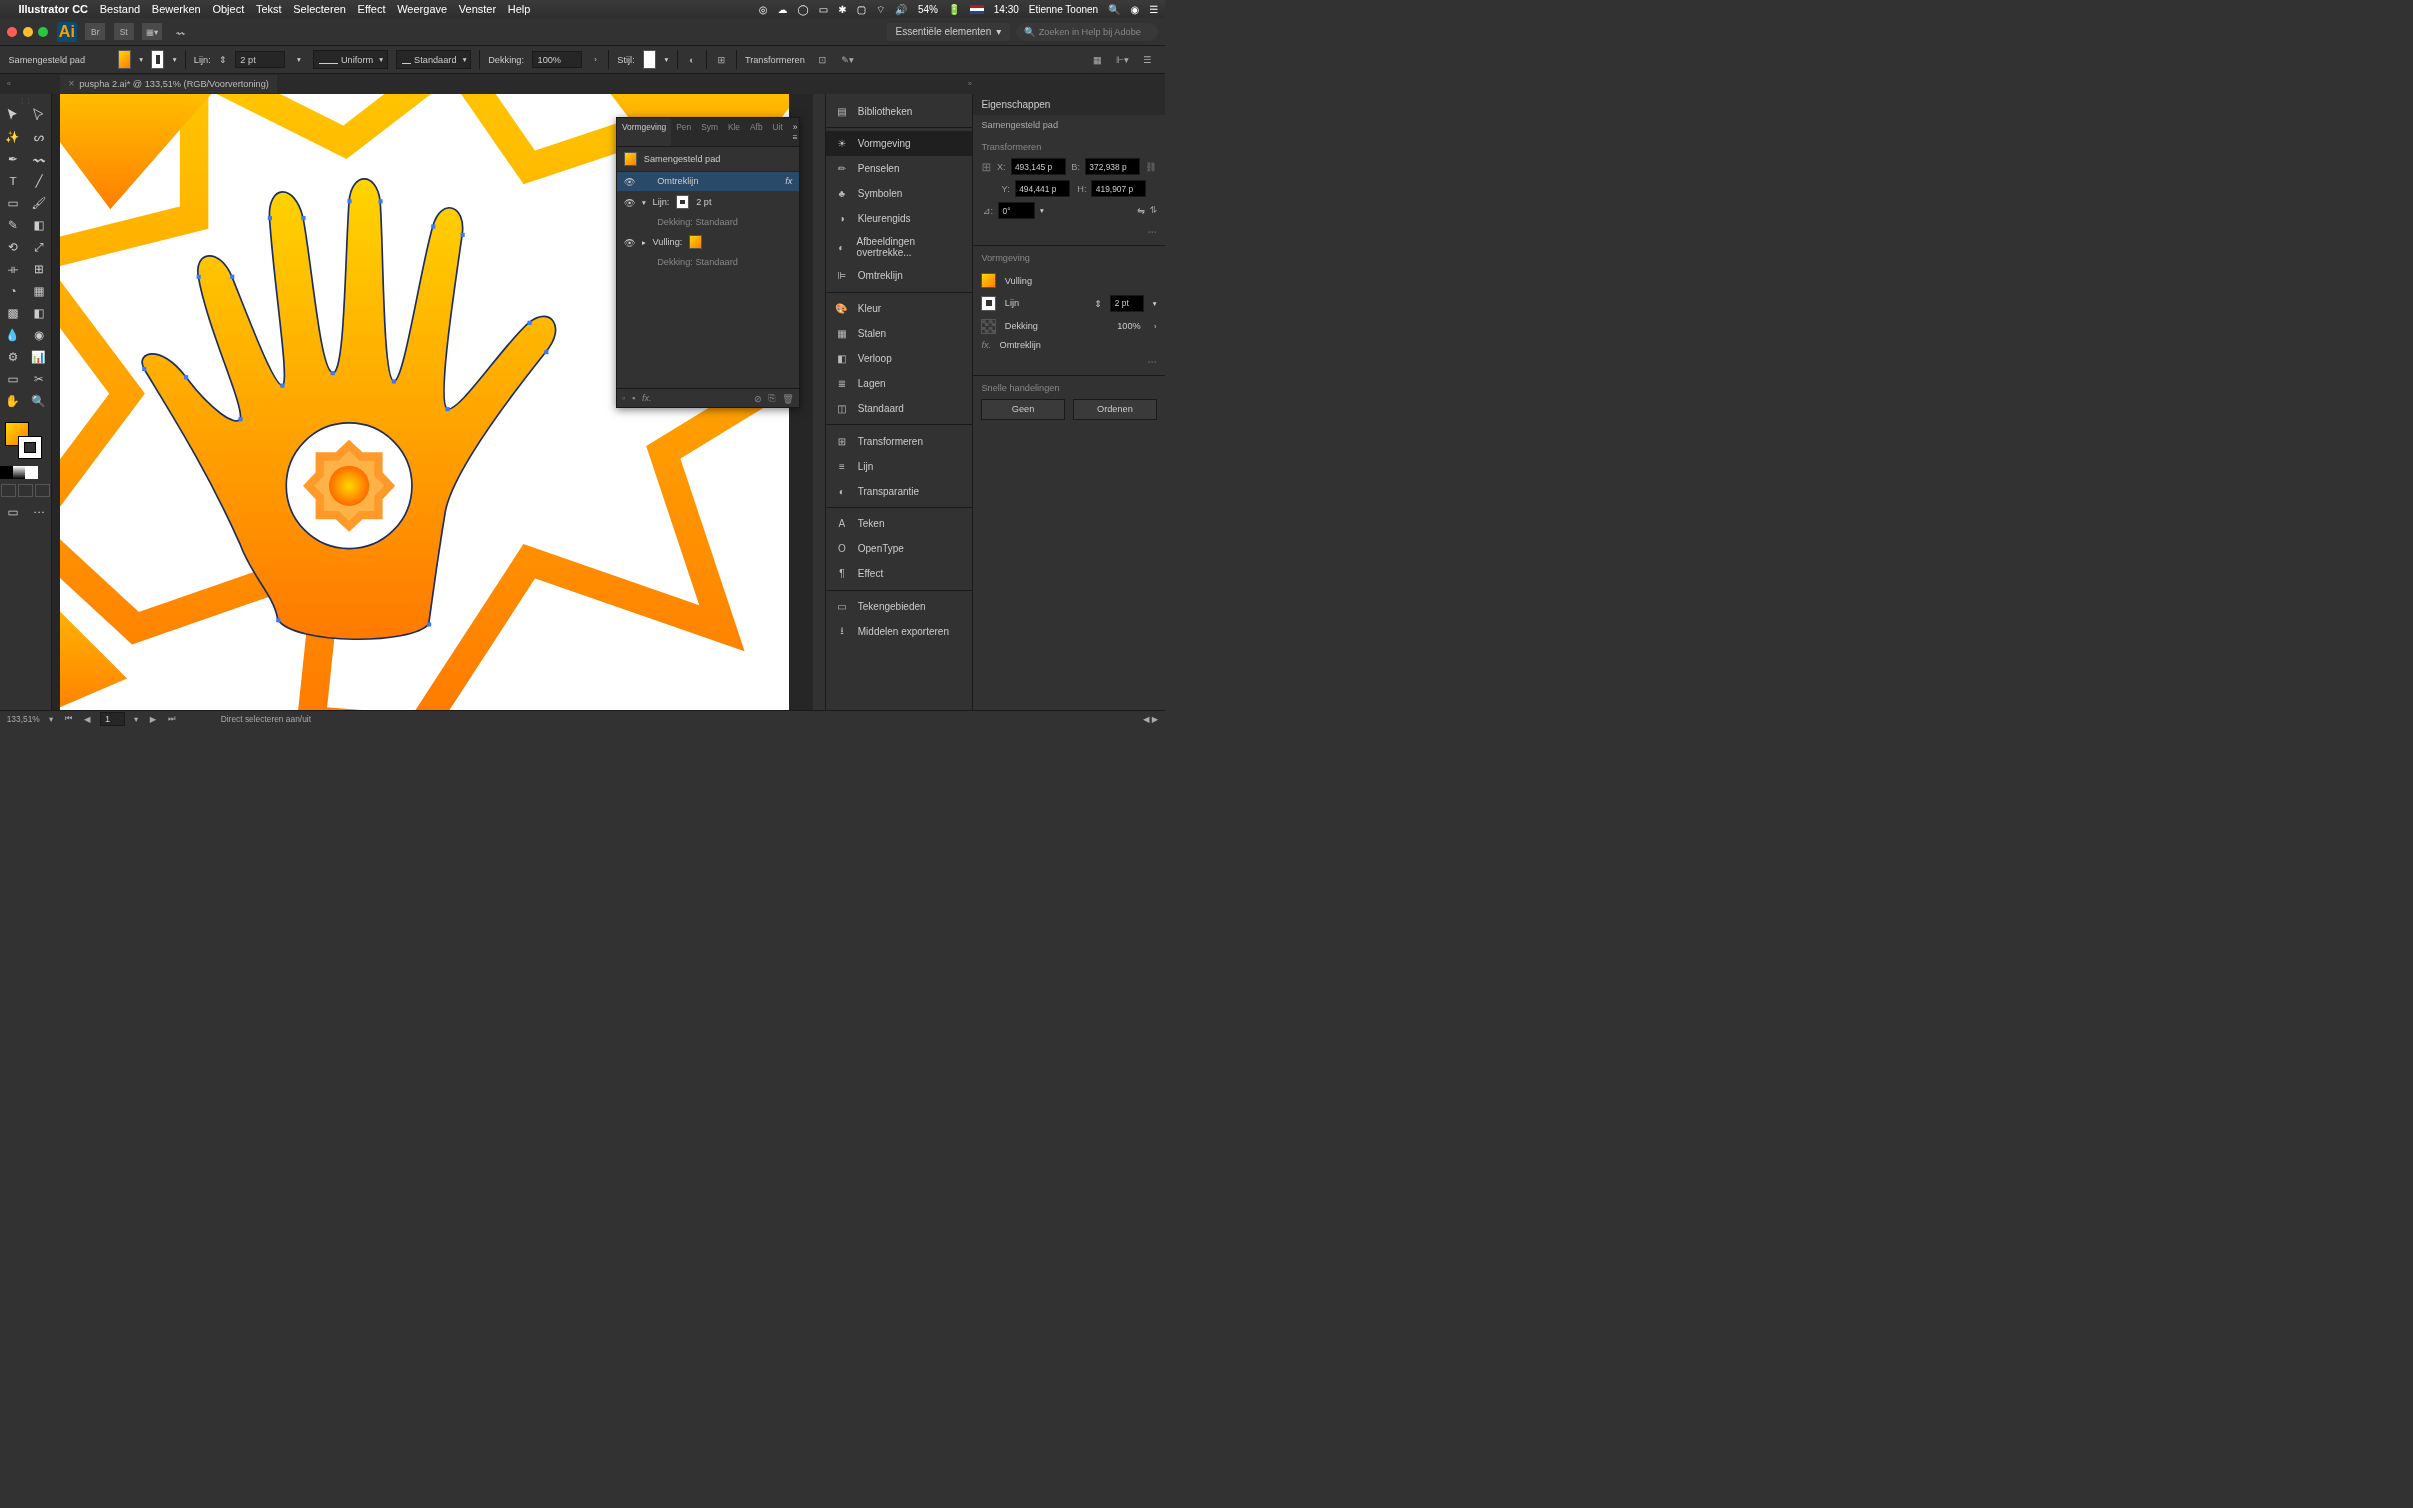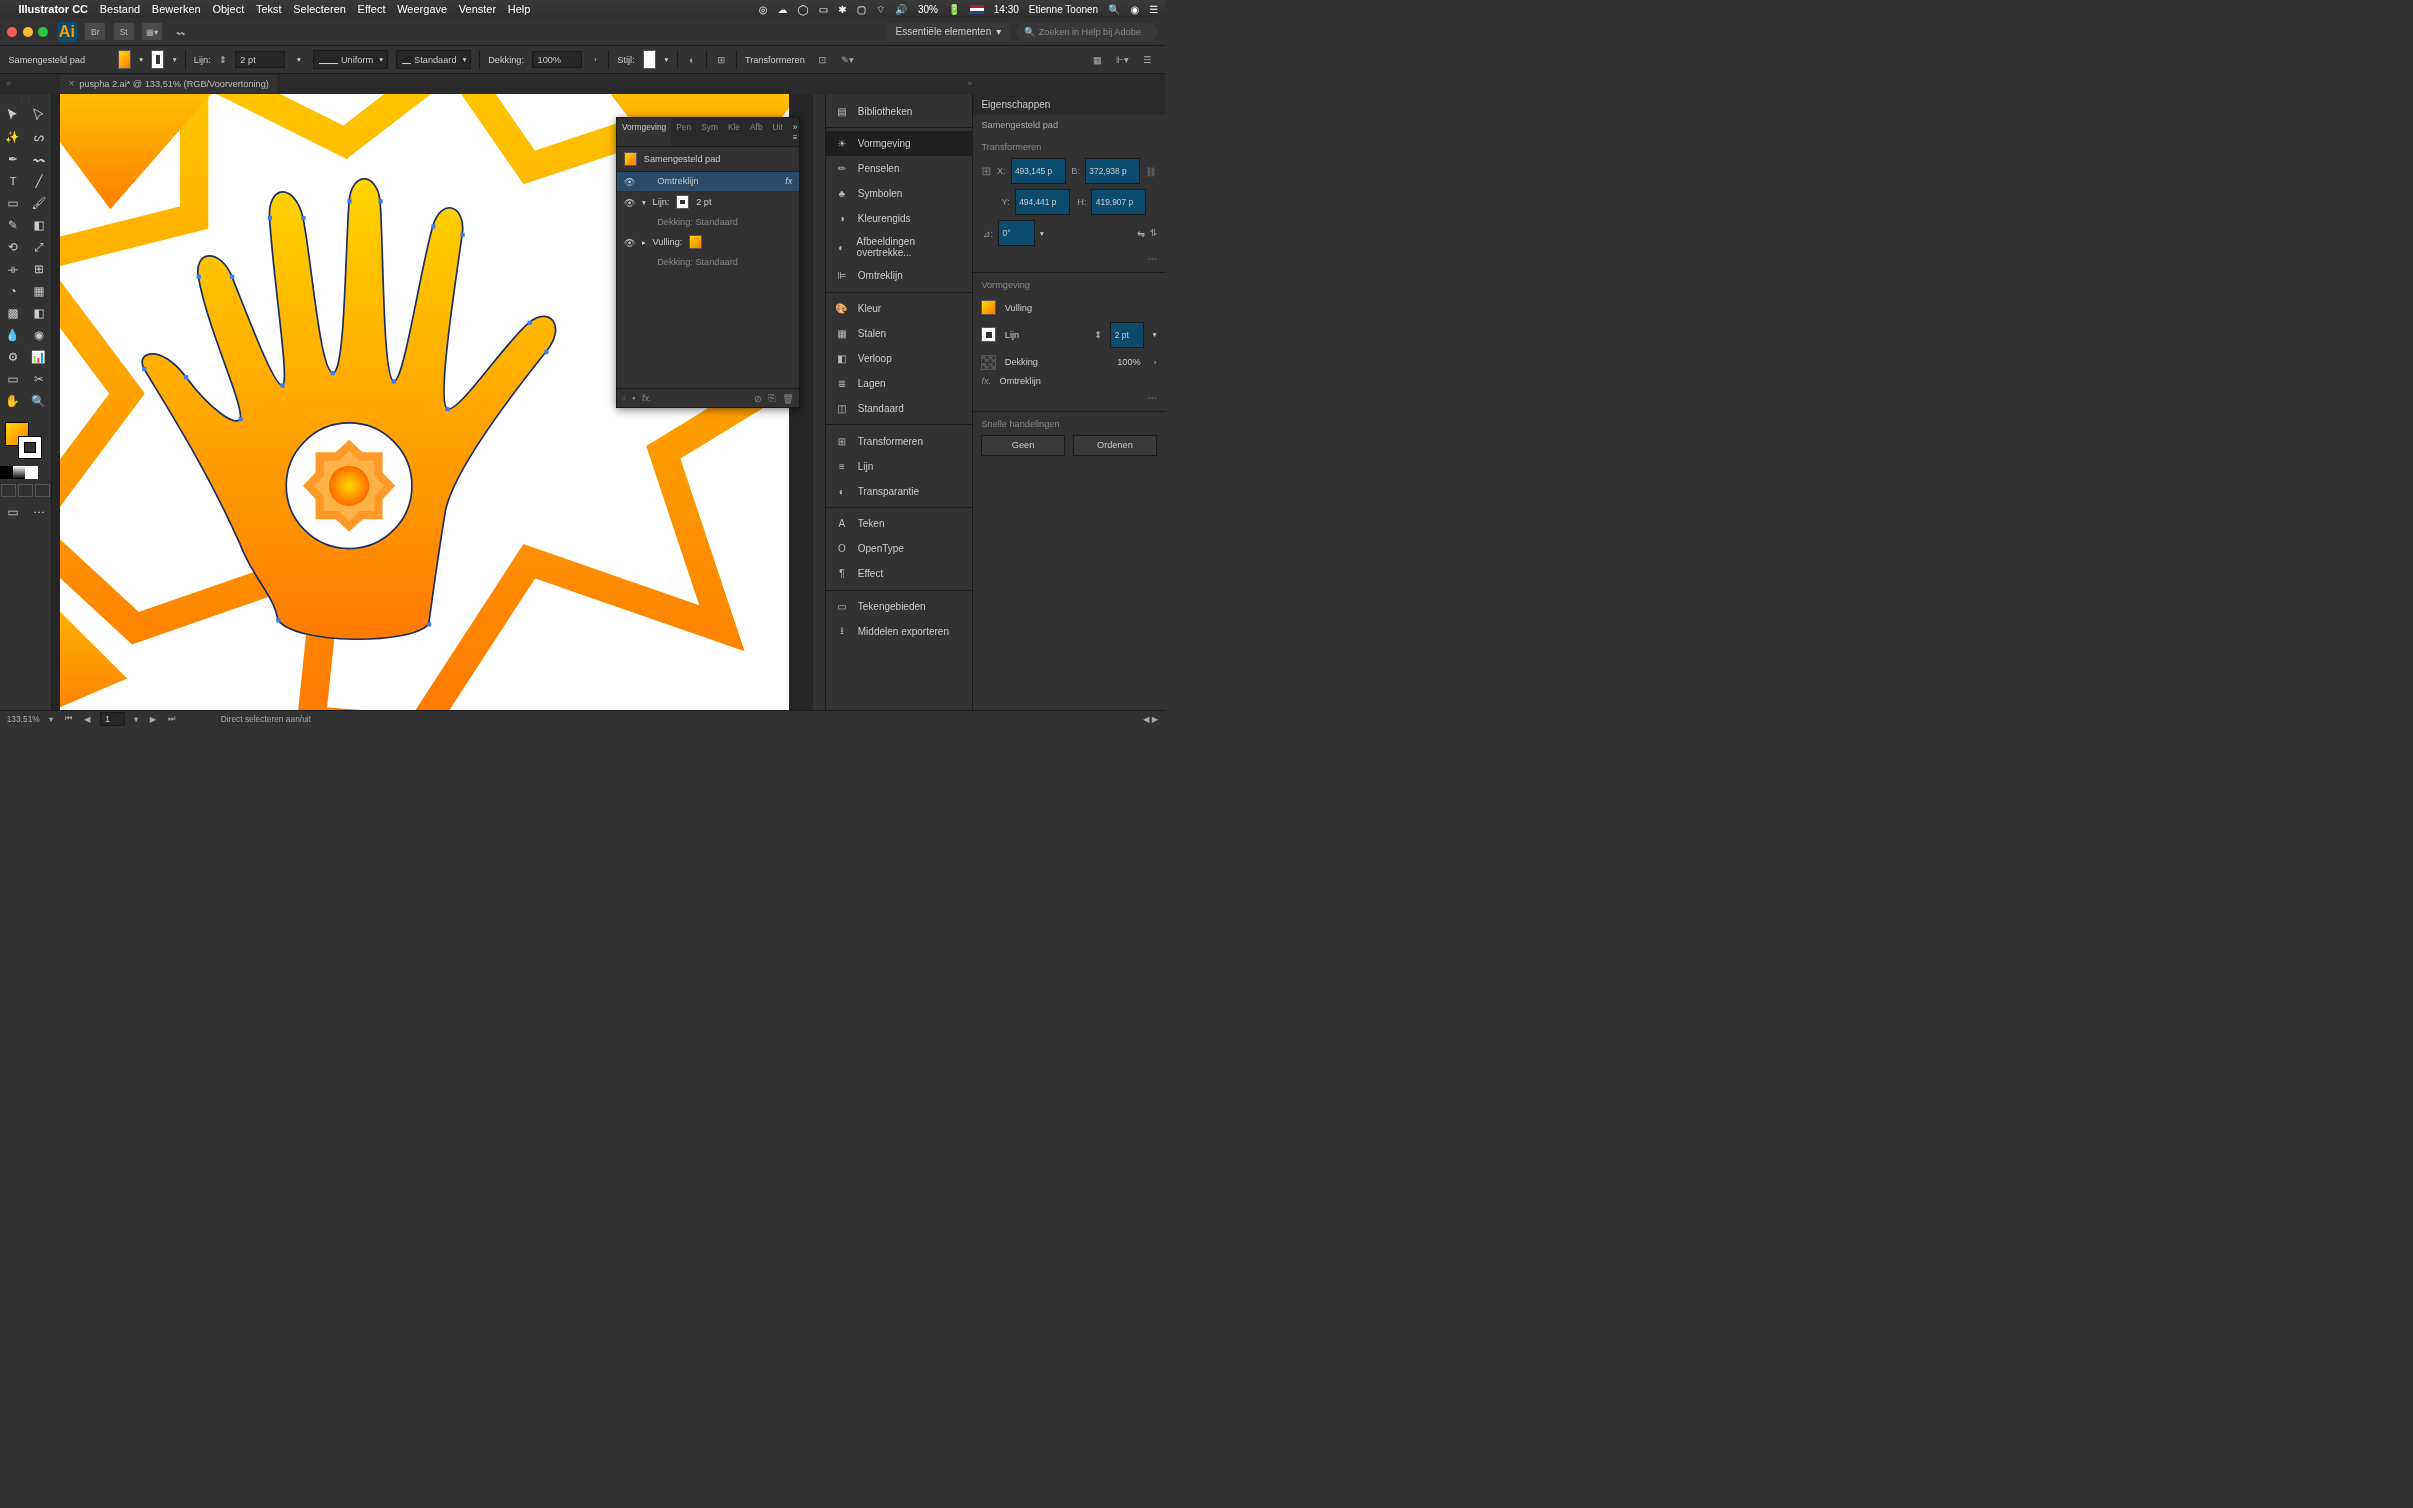--- a/index.html
+++ b/index.html
@@ -64,21 +64,21 @@
 .panel-list-item.active{background:#1f1f1f}
 .pl-divider{height:0.8px;background:#1a1a1a;margin:3.4px 0}
 .pl-icon{width:15px;height:15px;display:flex;align-items:center;justify-content:center;color:#bbb}
 
 .props{width:193px;background:#323232;border-left:0.8px solid #1a1a1a;display:flex;flex-direction:column;font-size:9.2px}
 .props-tab{padding:5px 8.4px;background:#2a2a2a;font-size:10px}
 .props-section{padding:6.7px 8.4px;border-bottom:0.8px solid #1a1a1a}
 .props-label{color:#888;margin-bottom:6.7px;font-size:9.2px}
 .xf-row{display:flex;gap:5px;align-items:center;margin-bottom:5px}
 .xf-lbl{width:11.7px;text-align:right;color:#999}
-.xf-val{background:#0c4a6e;border:0.8px solid #1a1a1a;padding:1.7px 3.4px;width:55px;color:#ccc;height:26px;font-size:8.4px}
+.xf-val{background:#000000;border:0.8px solid #1a1a1a;padding:1.7px 3.4px;width:55px;color:#ccc;height:17px;font-size:8.4px}
 .vorm-row{display:flex;align-items:center;gap:8.4px;padding:3.4px 0}
 .vorm-swatch{width:15px;height:15px;border:0.8px solid #555}
 .props-actions{display:flex;gap:8.4px;margin-top:4px}
 .props-btn{flex:1;background:#3a3a3a;border:0.8px solid #1a1a1a;padding:4.2px 0;text-align:center;font-size:9.2px;color:#ccc}
 .more-dots{text-align:right;color:#888;padding:1.7px 0}
 
 .float-panel{position:absolute;left:616px;top:117px;width:184px;background:#323232;border:0.8px solid #1a1a1a;box-shadow:0 1.7px 8.4px rgba(0,0,0,.5);font-size:9.2px;z-index:10}
 .fp-tabs{display:flex;background:#2a2a2a;border-bottom:0.8px solid #1a1a1a;font-size:8.4px}
 .fp-tab{padding:4.2px 5px;color:#888}
 .fp-tab.active{background:#323232;color:#ccc}
@@ -113,21 +113,21 @@
   </div>
   <div class="mac-right">
     <span>◎</span>
     <span>☁</span>
     <span>◯</span>
     <span>▭</span>
     <span>✱</span>
     <span>▢</span>
     <span>⌔</span>
     <span>🔊</span>
-    <span>30%</span>
+    <span>54%</span>
     <span>🔋</span>
     <span style="display:inline-block;width:13.4px;height:9.2px;background:linear-gradient(#ae1c28 33%,#fff 33% 66%,#21468b 66%)"></span>
     <span>14:30</span>
     <span>Etienne Toonen</span>
     <span>🔍</span>
     <span>◉</span>
     <span>☰</span>
   </div>
 </div>
 

